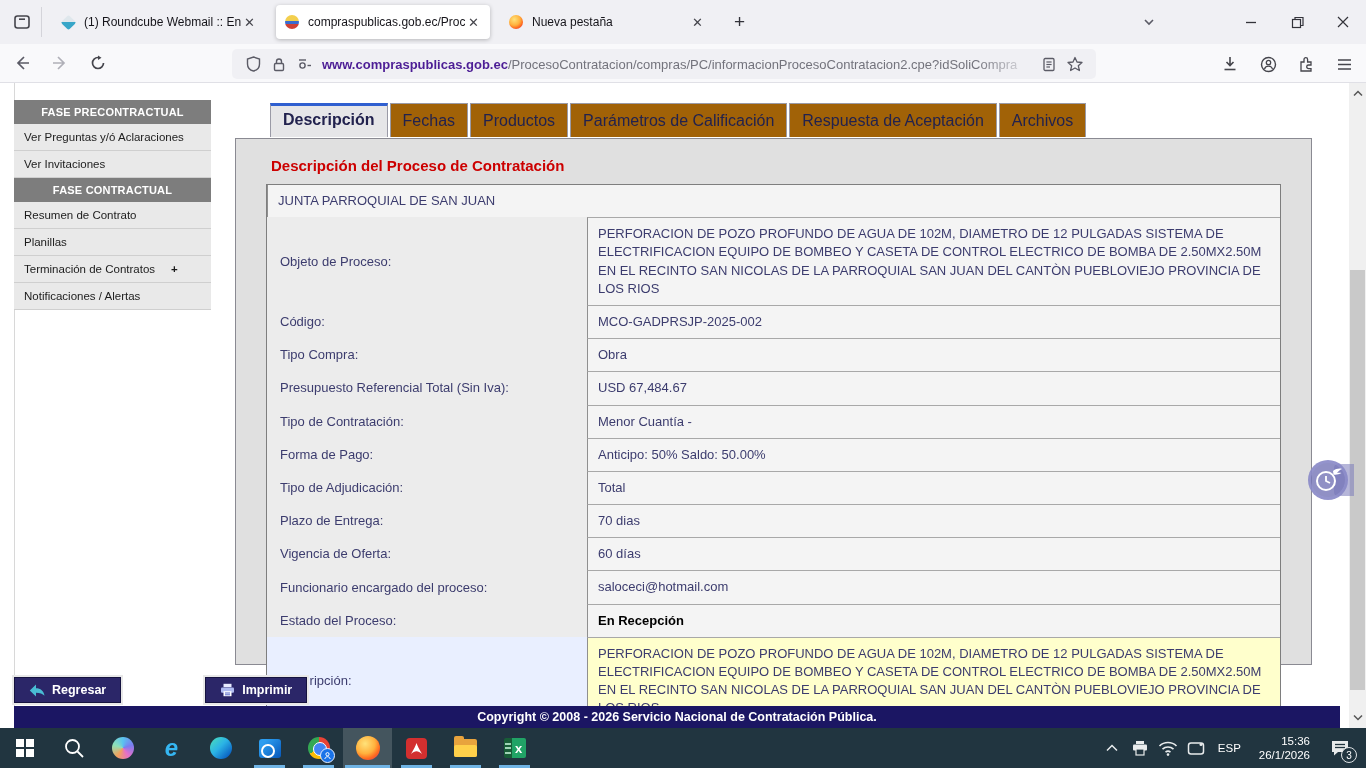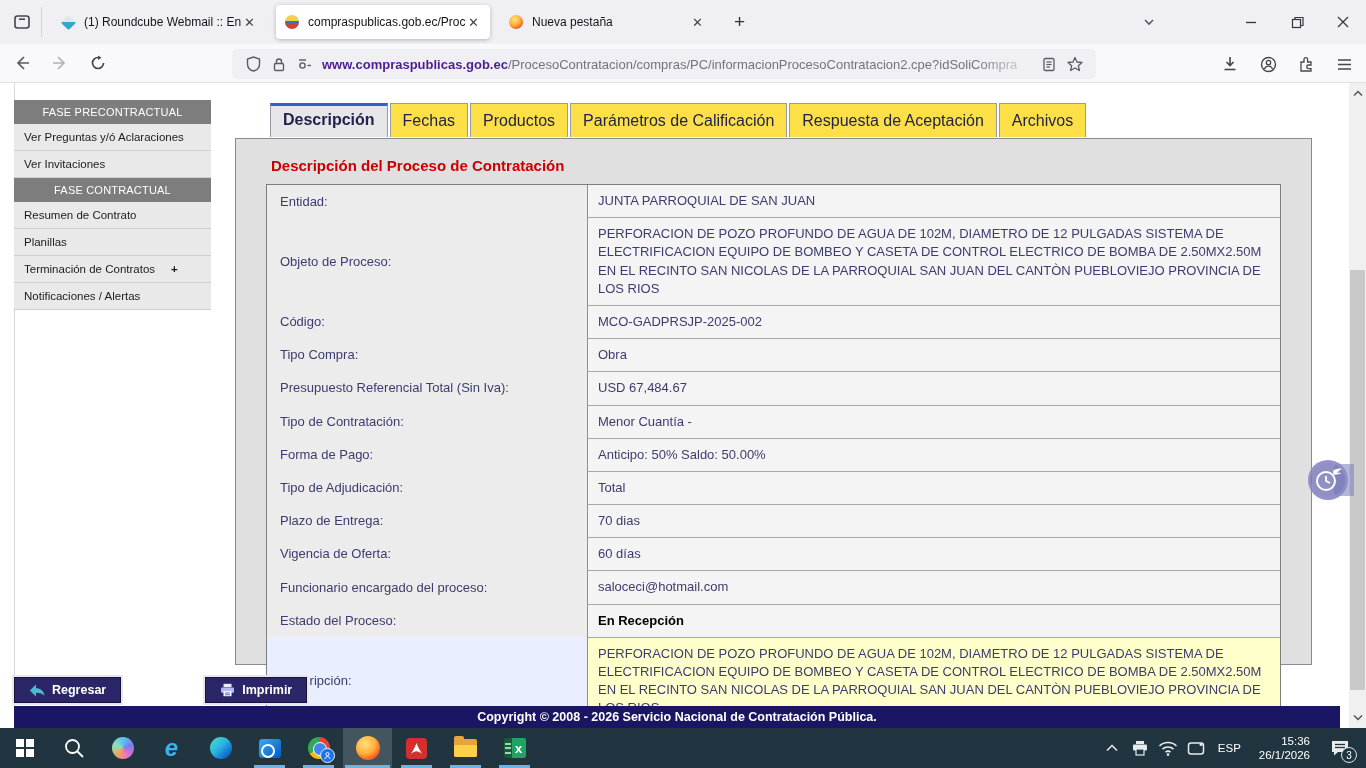--- a/index.html
+++ b/index.html
@@ -28,26 +28,26 @@
   #url-text .host { color:#4c1d95; font-weight:bold; }
   #url-text .path { color:#73737c; }
   #url-fade { position:absolute; right:60px; top:2px; width:60px; height:26px; background:linear-gradient(90deg, rgba(240,240,244,0), #f0f0f4); }
   #toolbar-right { position:absolute; right:6px; top:5px; display:flex; }
 
   
   #viewport { position:absolute; top:83px; left:0; width:1366px; height:645px; background:#fff; }
   #page-left-line { position:absolute; left:14px; top:0; width:1px; height:645px; background:#d8d8d8; }
 
   #sidebar { position:absolute; left:14px; top:17px; width:197px; font-size:11.5px; }
-  .side-header { background:#7d7d7d; color:#fff; font-weight:normal; font-size:11px; text-align:center; padding:6px 0; letter-spacing:.2px; }
+  .side-header { background:#7d7d7d; color:#fff; font-weight:bold; font-size:11px; text-align:center; padding:6px 0; letter-spacing:.2px; }
   .side-item { background:#e9e9e9; color:#1c1c1c; padding:7px 0 7px 10px; border-bottom:1px solid #cfcfcf; display:flex; }
   .side-plus { margin-left:16px; font-weight:bold; }
 
   #site-tabs { position:absolute; left:242px; top:20px; display:flex; font-size:16px;margin-left:28px; }
-  .stab { border:1px solid #9a9aa6; border-bottom:none; background:#fde047; color:#22224e; padding:8px 12px 7px; margin-right:2px; }
+  .stab { border:1px solid #9a9aa6; border-bottom:none; background:#a16207; color:#22224e; padding:8px 12px 7px; margin-right:2px; }
   .stab.active { background:#e6e6e8; border-top:3px solid #2f5fd0; padding-top:5px; font-weight:bold; }
 
   #panel { position:absolute; left:235px; top:55px; width:1077px; height:527px; background:#e0e0e0; border:1px solid #8a8a92; }
   #panel-title { margin:18px 0 10px 35px; color:#cc0000; font-size:15px; font-weight:bold; }
   #ptable { margin-left:30px; width:1015px; border:1px solid #7e7e7e; background:#f4f4f4; }
   .trow { display:flex; }
   .tlabel { width:320px; flex:0 0 320px; background:#ececec; color:#3c3c6e; font-size:13px; padding:7px 8px 7px 13px; display:flex; align-items:center; }
   .tvalue { flex:1; color:#3c3c6e; font-size:13px; padding:7px 10px; border-left:1px solid #8f8f8f; background:#f4f4f4; line-height:1.4; display:flex; align-items:center; }
   .trow + .trow .tvalue { border-top:1px solid #a8a8a8; }
   .row-estado .tvalue { font-weight:bold; color:#000; }
@@ -277,21 +277,20 @@
       <div class="stab">Productos</div>
       <div class="stab">Parámetros de Calificación</div>
       <div class="stab">Respuesta de Aceptación</div>
       <div class="stab">Archivos</div>
     </div>
 
     <div id="panel">
       <div id="panel-title">Descripción del Proceso de Contratación</div>
       <div id="ptable">
         <div class="trow">
-            <div class="tlabel">Entidad:</div>
             <div class="tvalue">JUNTA PARROQUIAL DE SAN JUAN</div>
           </div>
         <div class="trow">
             <div class="tlabel">Objeto de Proceso:</div>
             <div class="tvalue">PERFORACION DE POZO PROFUNDO DE AGUA DE 102M, DIAMETRO DE 12 PULGADAS SISTEMA DE ELECTRIFICACION EQUIPO DE BOMBEO Y CASETA DE CONTROL ELECTRICO DE BOMBA DE 2.50MX2.50M EN EL RECINTO SAN NICOLAS DE LA PARROQUIAL SAN JUAN DEL CANTÒN PUEBLOVIEJO PROVINCIA DE LOS RIOS</div>
           </div>
         <div class="trow">
             <div class="tlabel">Código:</div>
             <div class="tvalue">MCO-GADPRSJP-2025-002</div>
           </div>

